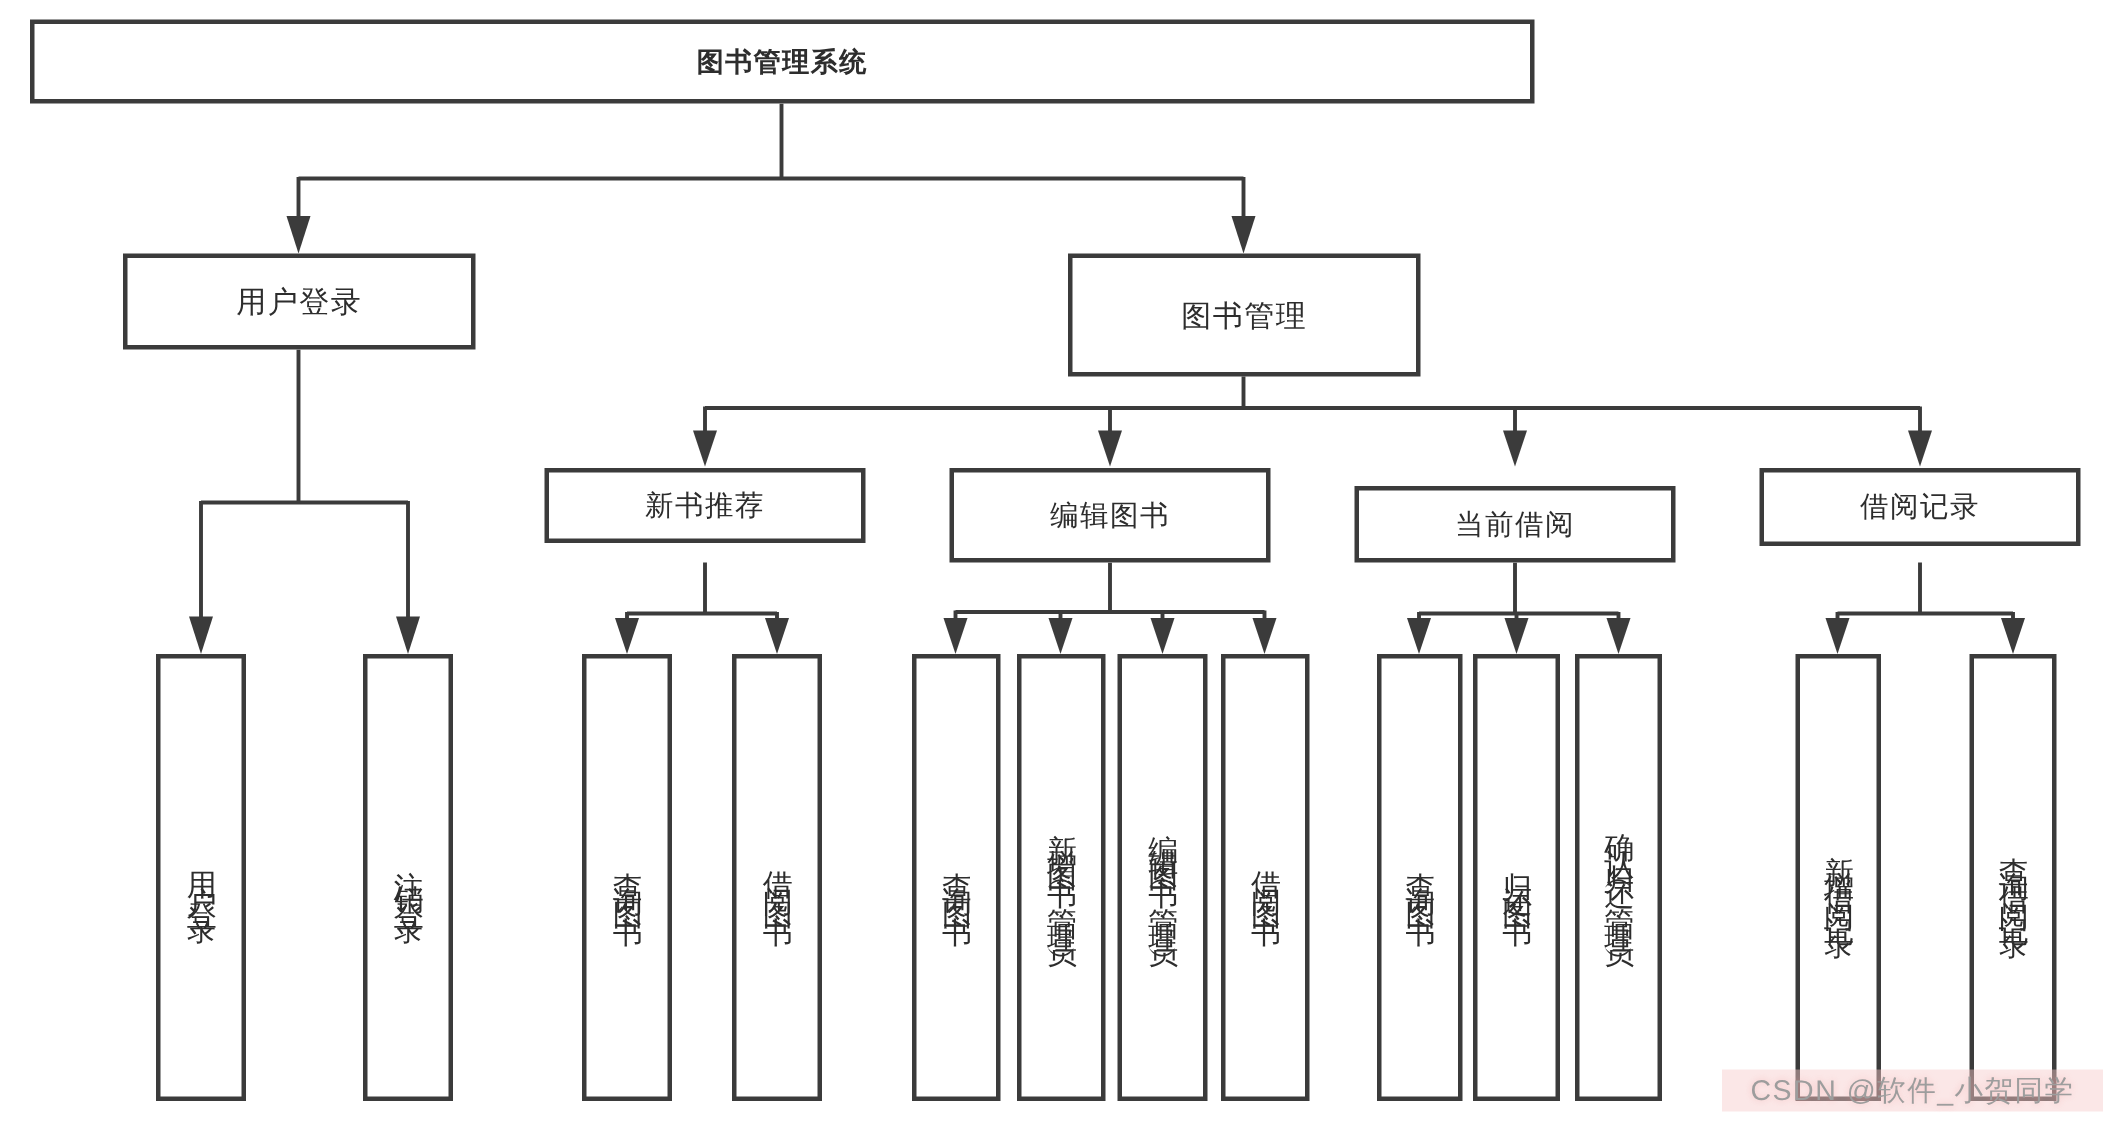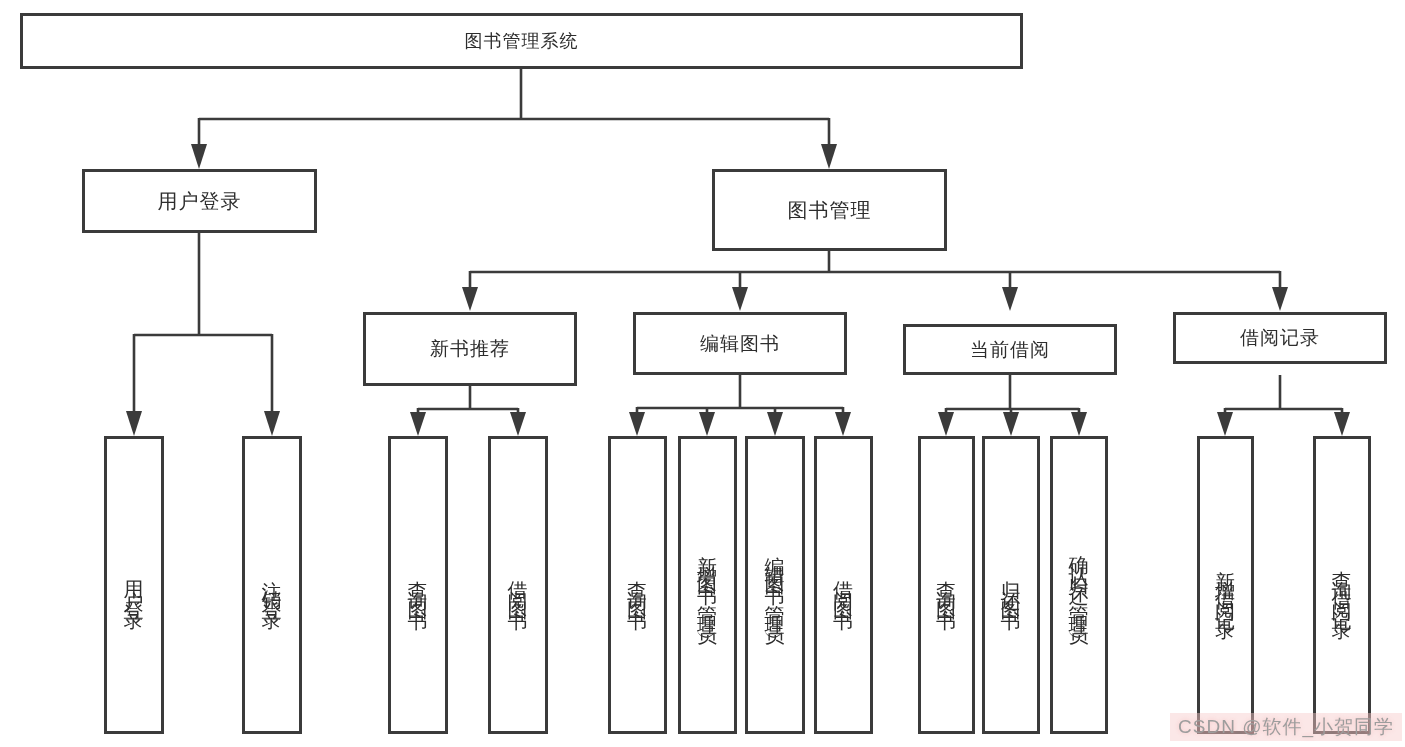--- a/index.html
+++ b/index.html
@@ -15,39 +15,39 @@
   #connectors polygon{fill:var(--line,#3b3b3b);}
   .node{
     position:absolute;box-sizing:border-box;
     border:3px solid var(--line,#3b3b3b);
     background:var(--box-bg,#ffffff);
     display:flex;align-items:center;justify-content:center;
     color:var(--text,#2d2d2d);
     letter-spacing:1px;
     white-space:nowrap;
   }
-  .root-node{font-size:18px;}
+  .root-node{font-size:18px;font-weight:bold;}
   .l2-node{font-size:20px;}
   .l3-node{font-size:19px;}
   .leaf{
     position:absolute;top:436px;height:298px;box-sizing:border-box;
     border:3px solid var(--line,#3b3b3b);
     background:var(--box-bg,#ffffff);
     display:flex;align-items:center;justify-content:center;
     writing-mode:vertical-rl;
     font-size:20px;letter-spacing:10px;line-height:1;
     color:var(--text,#2d2d2d);
   }
   .watermark{
     position:absolute;right:3px;bottom:6px;
     font-size:19px;letter-spacing:1px;
     color:var(--watermark-text,#9d9d9d);
     background:rgba(246,201,201,0.45);
     text-shadow:0 0 4px rgba(240,150,150,0.45);
-    padding:1px 8px;
+    padding:1px 19px;
     z-index:5;
   }
 </style>
 </head>
 <body>
 
 <div id="stage">
 
   <svg id="connectors" width="1405" height="747" aria-hidden="true">
 
@@ -123,21 +123,21 @@
       <line x1="1342" y1="408" x2="1342" y2="416"></line>
       <polygon points="1334,412 1350,412 1342,436"></polygon>
     </g>
   </svg>
 
   <div class="node root-node" style="left:20px;top:13px;width:1003px;height:56px">图书管理系统</div>
 
   <div class="node l2-node" style="left:82px;top:169px;width:235px;height:64px">用户登录</div>
   <div class="node l2-node" style="left:712px;top:169px;width:235px;height:82px">图书管理</div>
 
-  <div class="node l3-node" style="left:363px;top:312px;width:214px;height:74px">新书推荐</div>
+  <div class="node l3-node" style="left:363px;top:312px;width:214px;height:50px">新书推荐</div>
   <div class="node l3-node" style="left:633px;top:312px;width:214px;height:63px">编辑图书</div>
   <div class="node l3-node" style="left:903px;top:324px;width:214px;height:51px">当前借阅</div>
   <div class="node l3-node" style="left:1173px;top:312px;width:214px;height:52px">借阅记录</div>
 
   <div class="leaf" style="left:104px;width:60px">用户登录</div>
   <div class="leaf" style="left:242px;width:60px">注销登录</div>
 
   <div class="leaf" style="left:388px;width:60px">查询图书</div>
   <div class="leaf" style="left:488px;width:60px">借阅图书</div>
 

